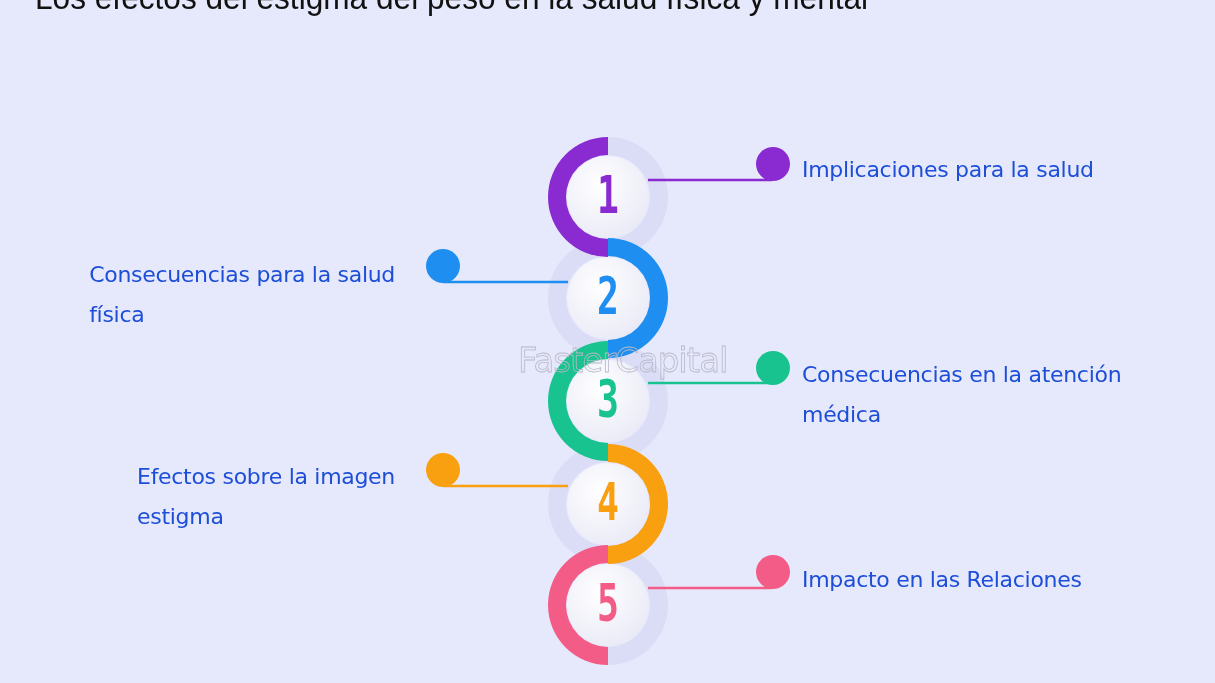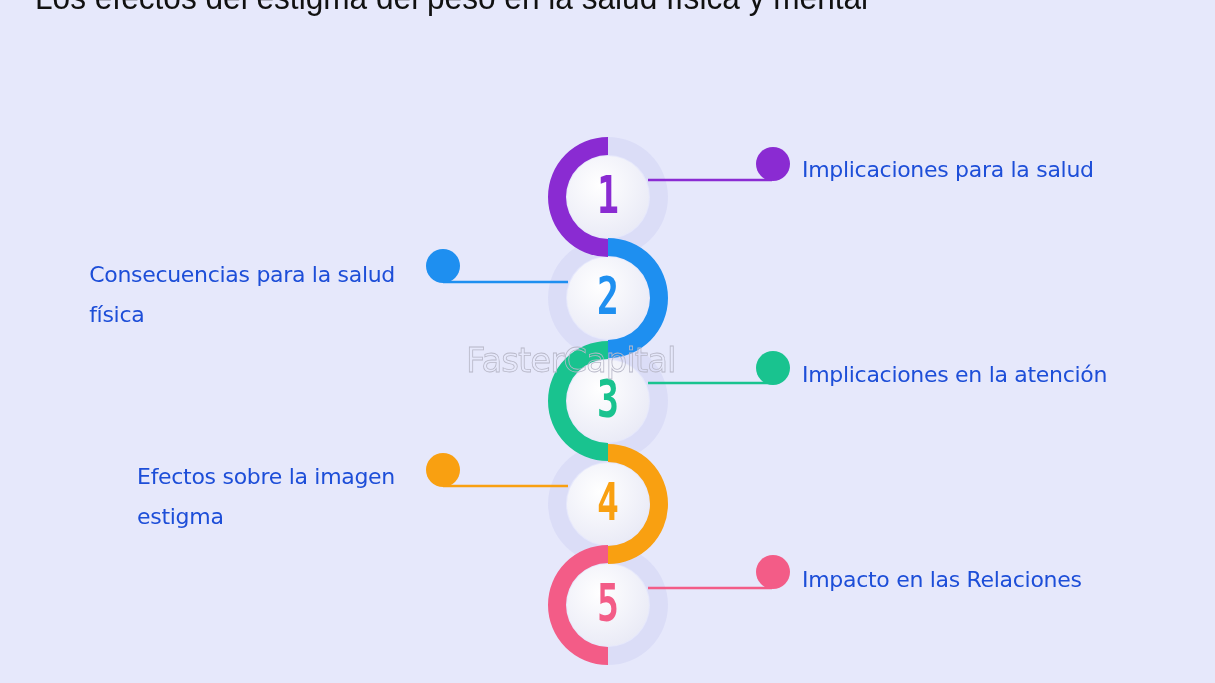--- a/index.html
+++ b/index.html
@@ -4,21 +4,21 @@
 <style>
   html, body { margin:0; padding:0; }
   body { width:1215px; height:683px; overflow:hidden; background:#e6e8fb; position:relative; font-family:"DejaVu Sans", sans-serif; }
   .title { position:absolute; left:35px; top:-22px; font-family:"Liberation Sans", sans-serif; font-size:34px; color:#111; white-space:nowrap; transform:scaleX(0.93); transform-origin:left top; }
   svg.diagram { position:absolute; left:0; top:0; }
   .label { position:absolute; font-family:"DejaVu Sans", sans-serif; font-size:22px; line-height:40px; color:#1d4ed8; white-space:nowrap; letter-spacing:-0.3px; }
   .label span { display:block; }
   .label.right { left:802px; }
   .label.left { right:820px; text-align:left; }
   .watermark { position:absolute; left:466px; top:340px; font-family:"DejaVu Sans", sans-serif; font-size:34px; color:transparent; -webkit-text-stroke:0.8px #b8b8c8; letter-spacing:-1px; white-space:nowrap; }
-  .wm-text { }
+  .wm-text { margin-left:52px; }
 </style>
 </head>
 <body>
 
 <div class="title">Los efectos del estigma del peso en la salud física y mental</div>
 
 <svg class="diagram" width="1215" height="683">
 
   <g opacity="0.55" fill="#d3d5f5">
     <path d="M608,137 A60,60 0 0,1 608,257 L608,239 A42,42 0 0,0 608,155 Z"></path>
@@ -69,21 +69,22 @@
 </div>
 
 <div class="label right" style="top:150px;">
   <span>Implicaciones para la salud</span>
 </div>
 <div class="label left" style="top:255px;">
   <span>Consecuencias para la salud</span>
     <span>física</span>
 </div>
 <div class="label right" style="top:355px;">
-  <span>Implicaciones en la atención</span>
+  <span>Consecuencias en la atención</span>
+    <span>médica</span>
 </div>
 <div class="label left" style="top:457px;margin-left:24px;">
   <span>Efectos sobre la imagen</span>
     <span>estigma</span>
 </div>
 <div class="label right" style="top:560px;">
   <span>Impacto en las Relaciones</span>
 </div>
 
 </body></html>

